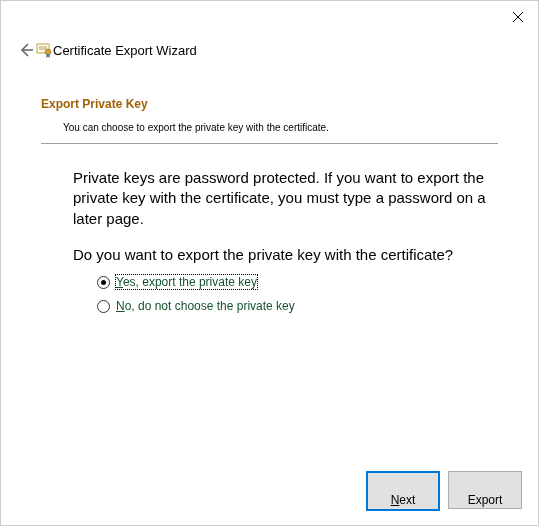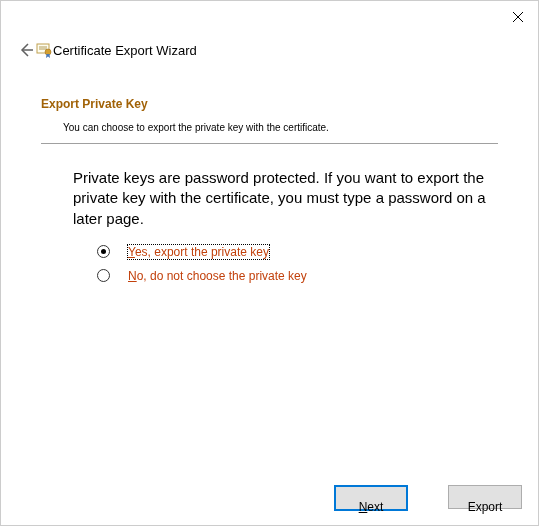--- a/index.html
+++ b/index.html
@@ -85,46 +85,44 @@
       background: #fff;
     }
     .radio-circle.checked::after {
       content: "";
       width: 5px;
       height: 5px;
       background: #000;
       border-radius: 50%;
     }
     .radio-label {
-      color: #c2410c;
-      margin-left: 12px;
+      color: #14532d;
     }
     .radio-label.focused {
       outline: 1px dotted #000;
       outline-offset: 0px;
     }
     .footer {
       position: absolute;
       bottom: 14px;
       right: 16px;
       display: flex;
       gap: 8px;
     }
     .btn {
       min-width: 74px;
       height: 22px;
       font-size: 12px;
       font-family: inherit;
       background: #e1e1e1;
       border: 1px solid #adadad;
-      padding: 11px 10px;
+      padding: 18px 10px;
       cursor: pointer;
       text-align: center;
       line-height: 20px;
-      margin-left: 32px;
     }
     .btn.primary {
       border: 2px solid #0078d7;
       line-height: 18px;
     }
     .underline-accesskey {
       text-decoration: underline;
     }
   </style>
 </head>
@@ -157,20 +155,21 @@
   </div>
   <div class="wizard-title">Certificate Export Wizard</div>
 </div>
 
 <div class="content">
   <div class="section-heading">Export Private Key</div>
   <div class="section-subtext">You can choose to export the private key with the certificate.</div>
   <hr class="divider">
 
   <p class="body-text">Private keys are password protected. If you want to export the private key with the certificate, you must type a password on a later page.</p>
+  <p class="body-text question">Do you want to export the private key with the certificate?</p>
 
   <div class="radio-group">
     <div class="radio-option">
       <span class="radio-circle checked"></span>
       <span class="radio-label focused"><span class="underline-accesskey">Y</span><span>es, export the private key</span></span>
     </div>
     <div class="radio-option">
       <span class="radio-circle"></span>
       <span class="radio-label"><span class="underline-accesskey">N</span><span>o, do not choose the private key</span></span>
     </div>

